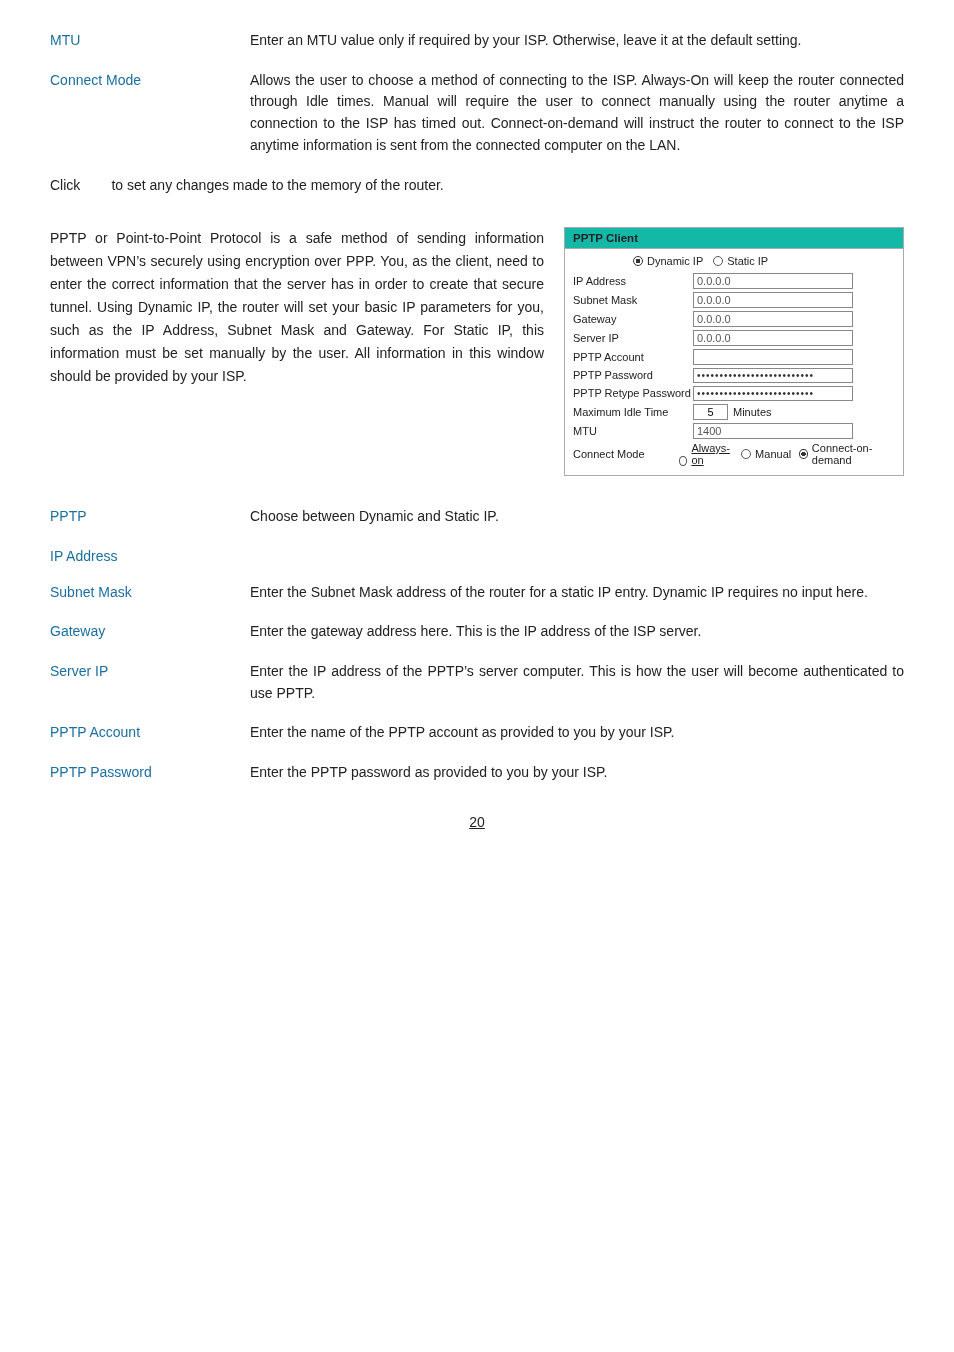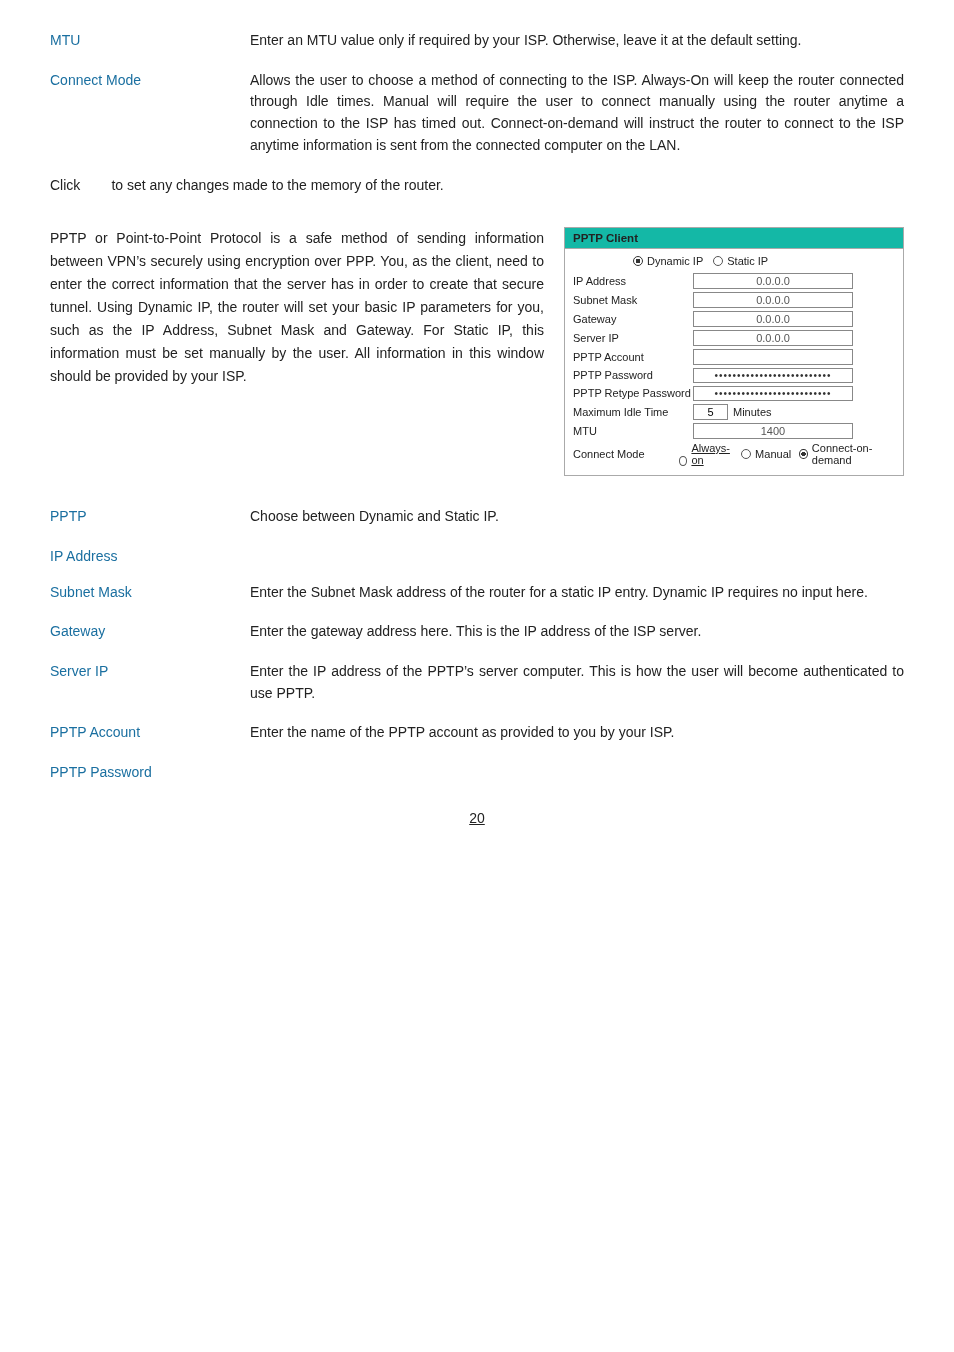--- a/index.html
+++ b/index.html
@@ -76,21 +76,20 @@
       flex-shrink: 0;
       font-size: 11px;
     }
     .pptp-field-input {
       border: 1px solid #888;
       padding: 1px 3px;
       font-size: 11px;
       width: 160px;
       background: #fff;
       color: #555;
-      text-align: center;
     }
     .pptp-field-input.password-dots {
       letter-spacing: 2px;
       color: #333;
     }
     .pptp-idle-row {
       display: flex;
       align-items: center;
       margin-bottom: 3px;
     }
@@ -265,16 +264,17 @@
     <div class="section-row" style="margin-bottom: 18px;">
       <div class="term">Server IP</div>
       <div class="definition">Enter the IP address of the PPTP’s server computer. This is how the user will become authenticated to use PPTP.</div>
     </div>
     <div class="section-row" style="margin-bottom: 18px;">
       <div class="term">PPTP Account</div>
       <div class="definition">Enter the name of the PPTP account as provided to you by your ISP.</div>
     </div>
     <div class="section-row" style="margin-bottom: 18px;">
       <div class="term">PPTP Password</div>
+      <div class="definition">Enter the PPTP password as provided to you by your ISP.</div>
     </div>
   </div>
 
 <div class="page-number">20</div>
 
 </body></html>

